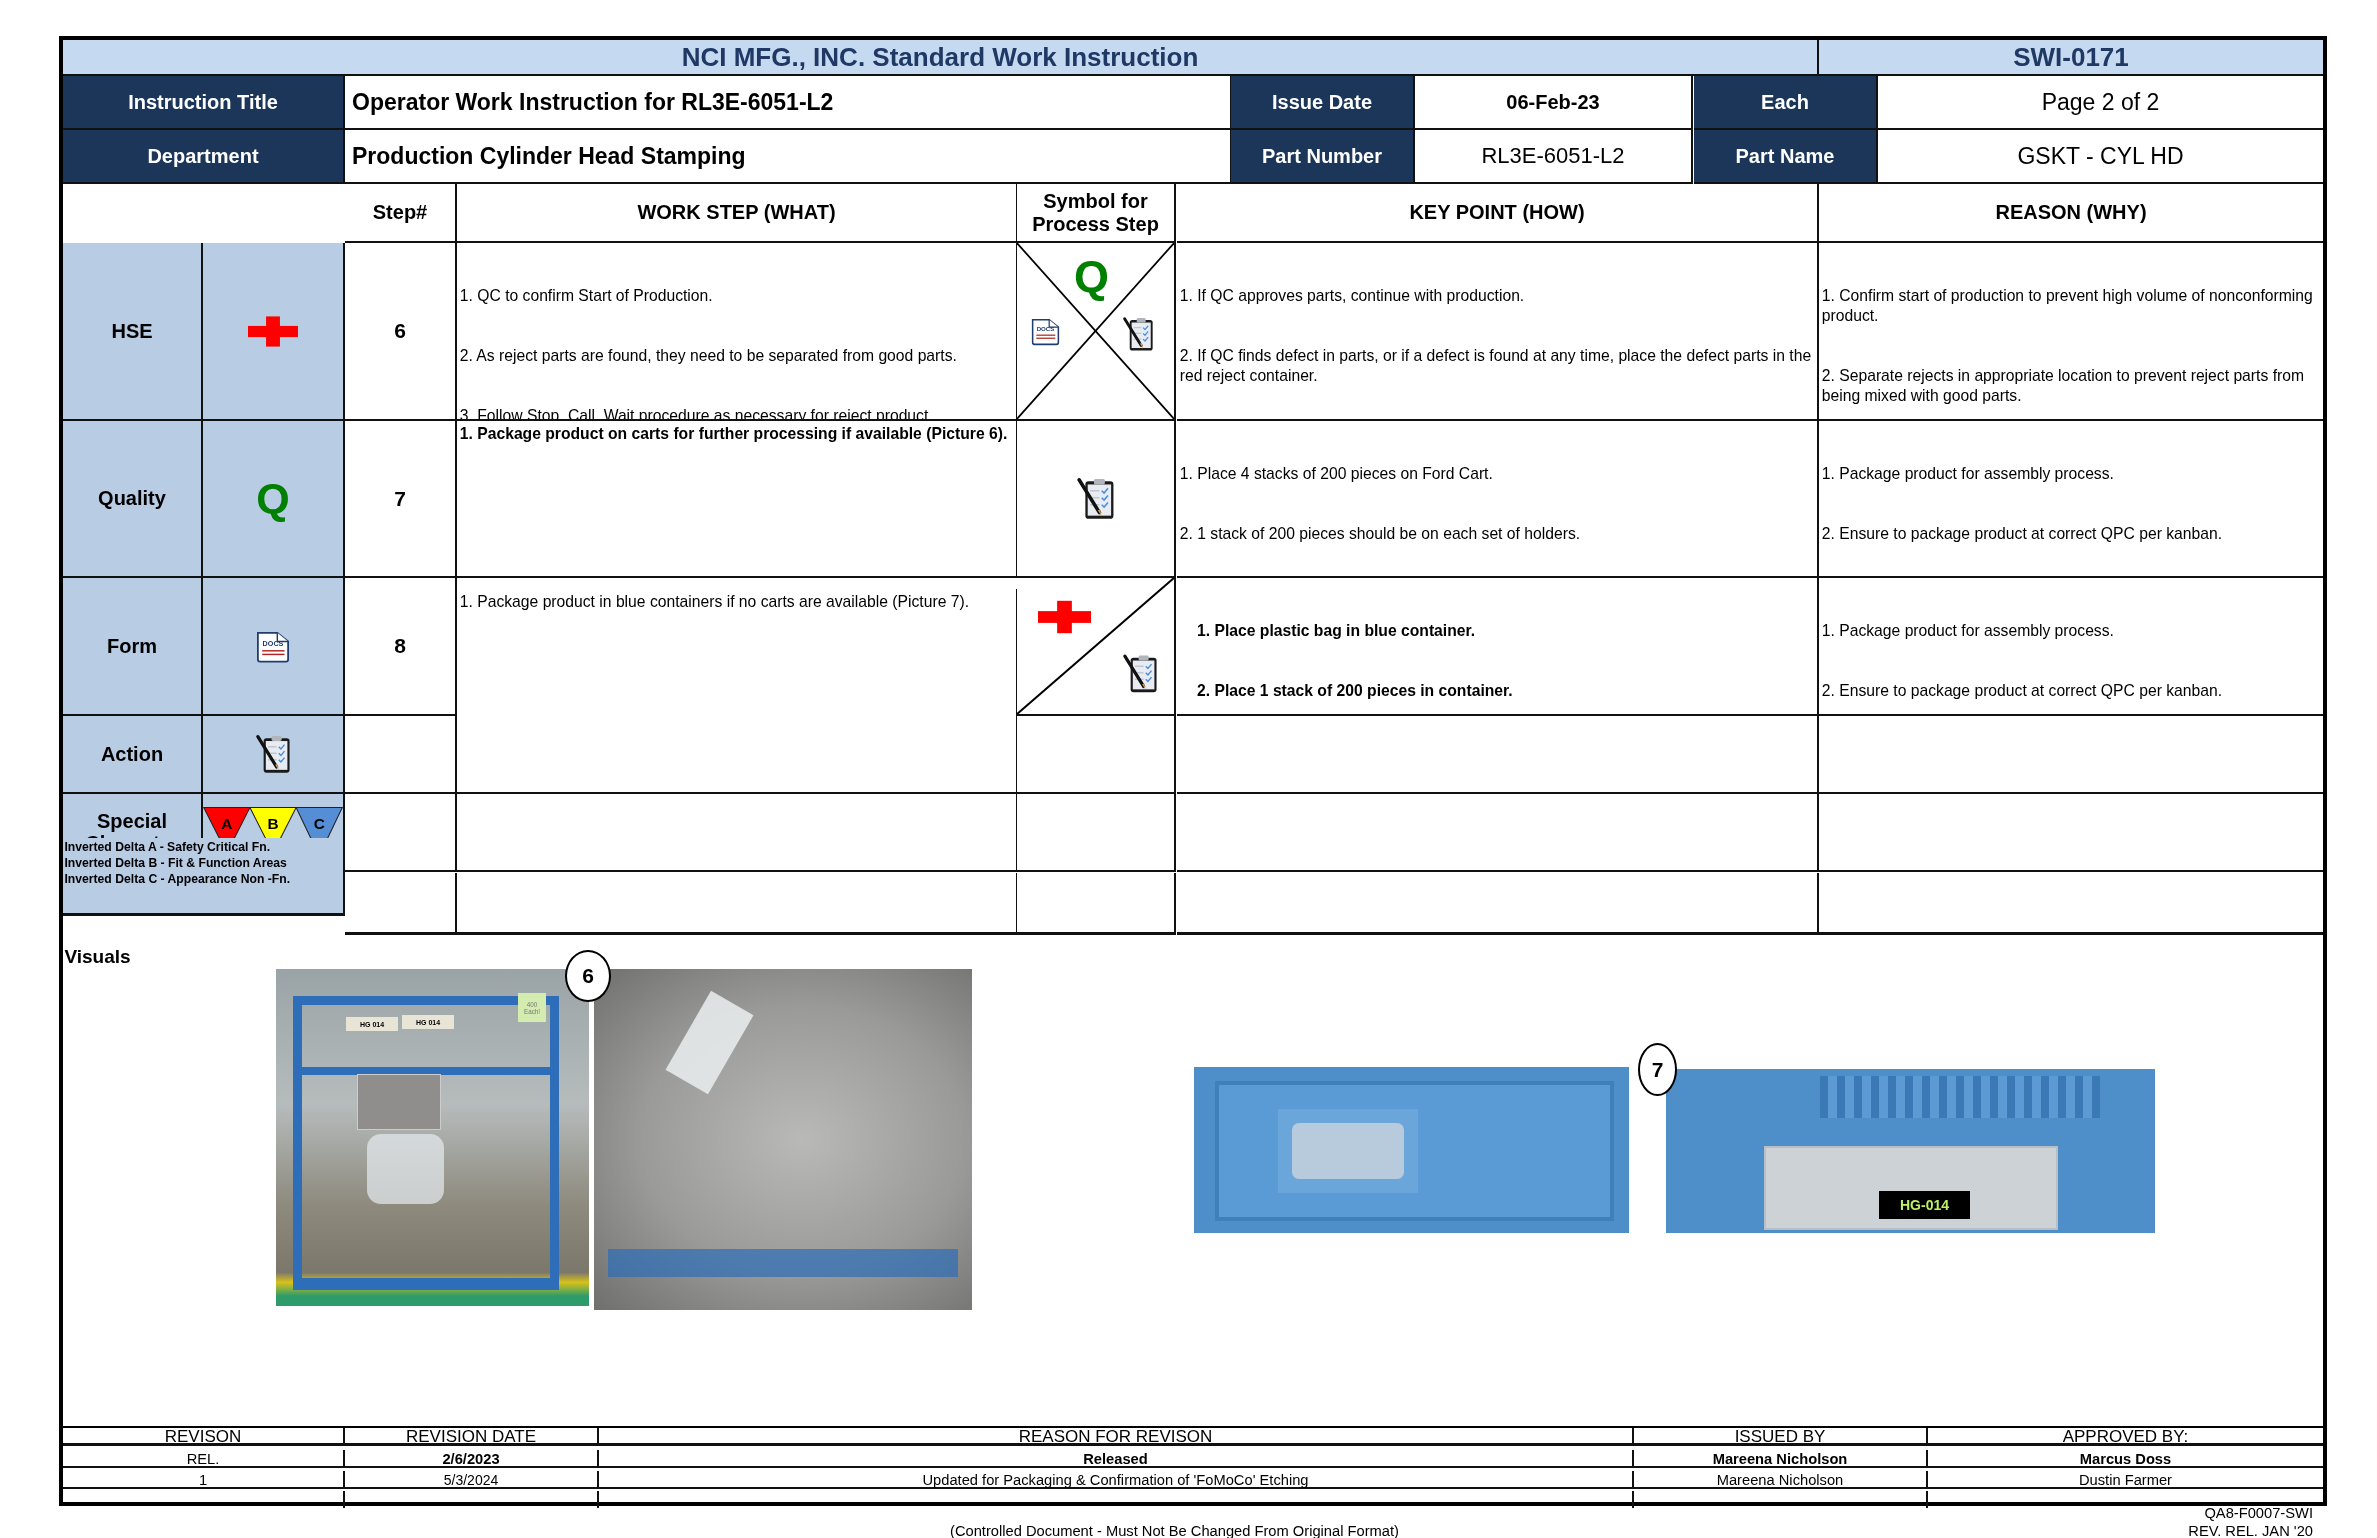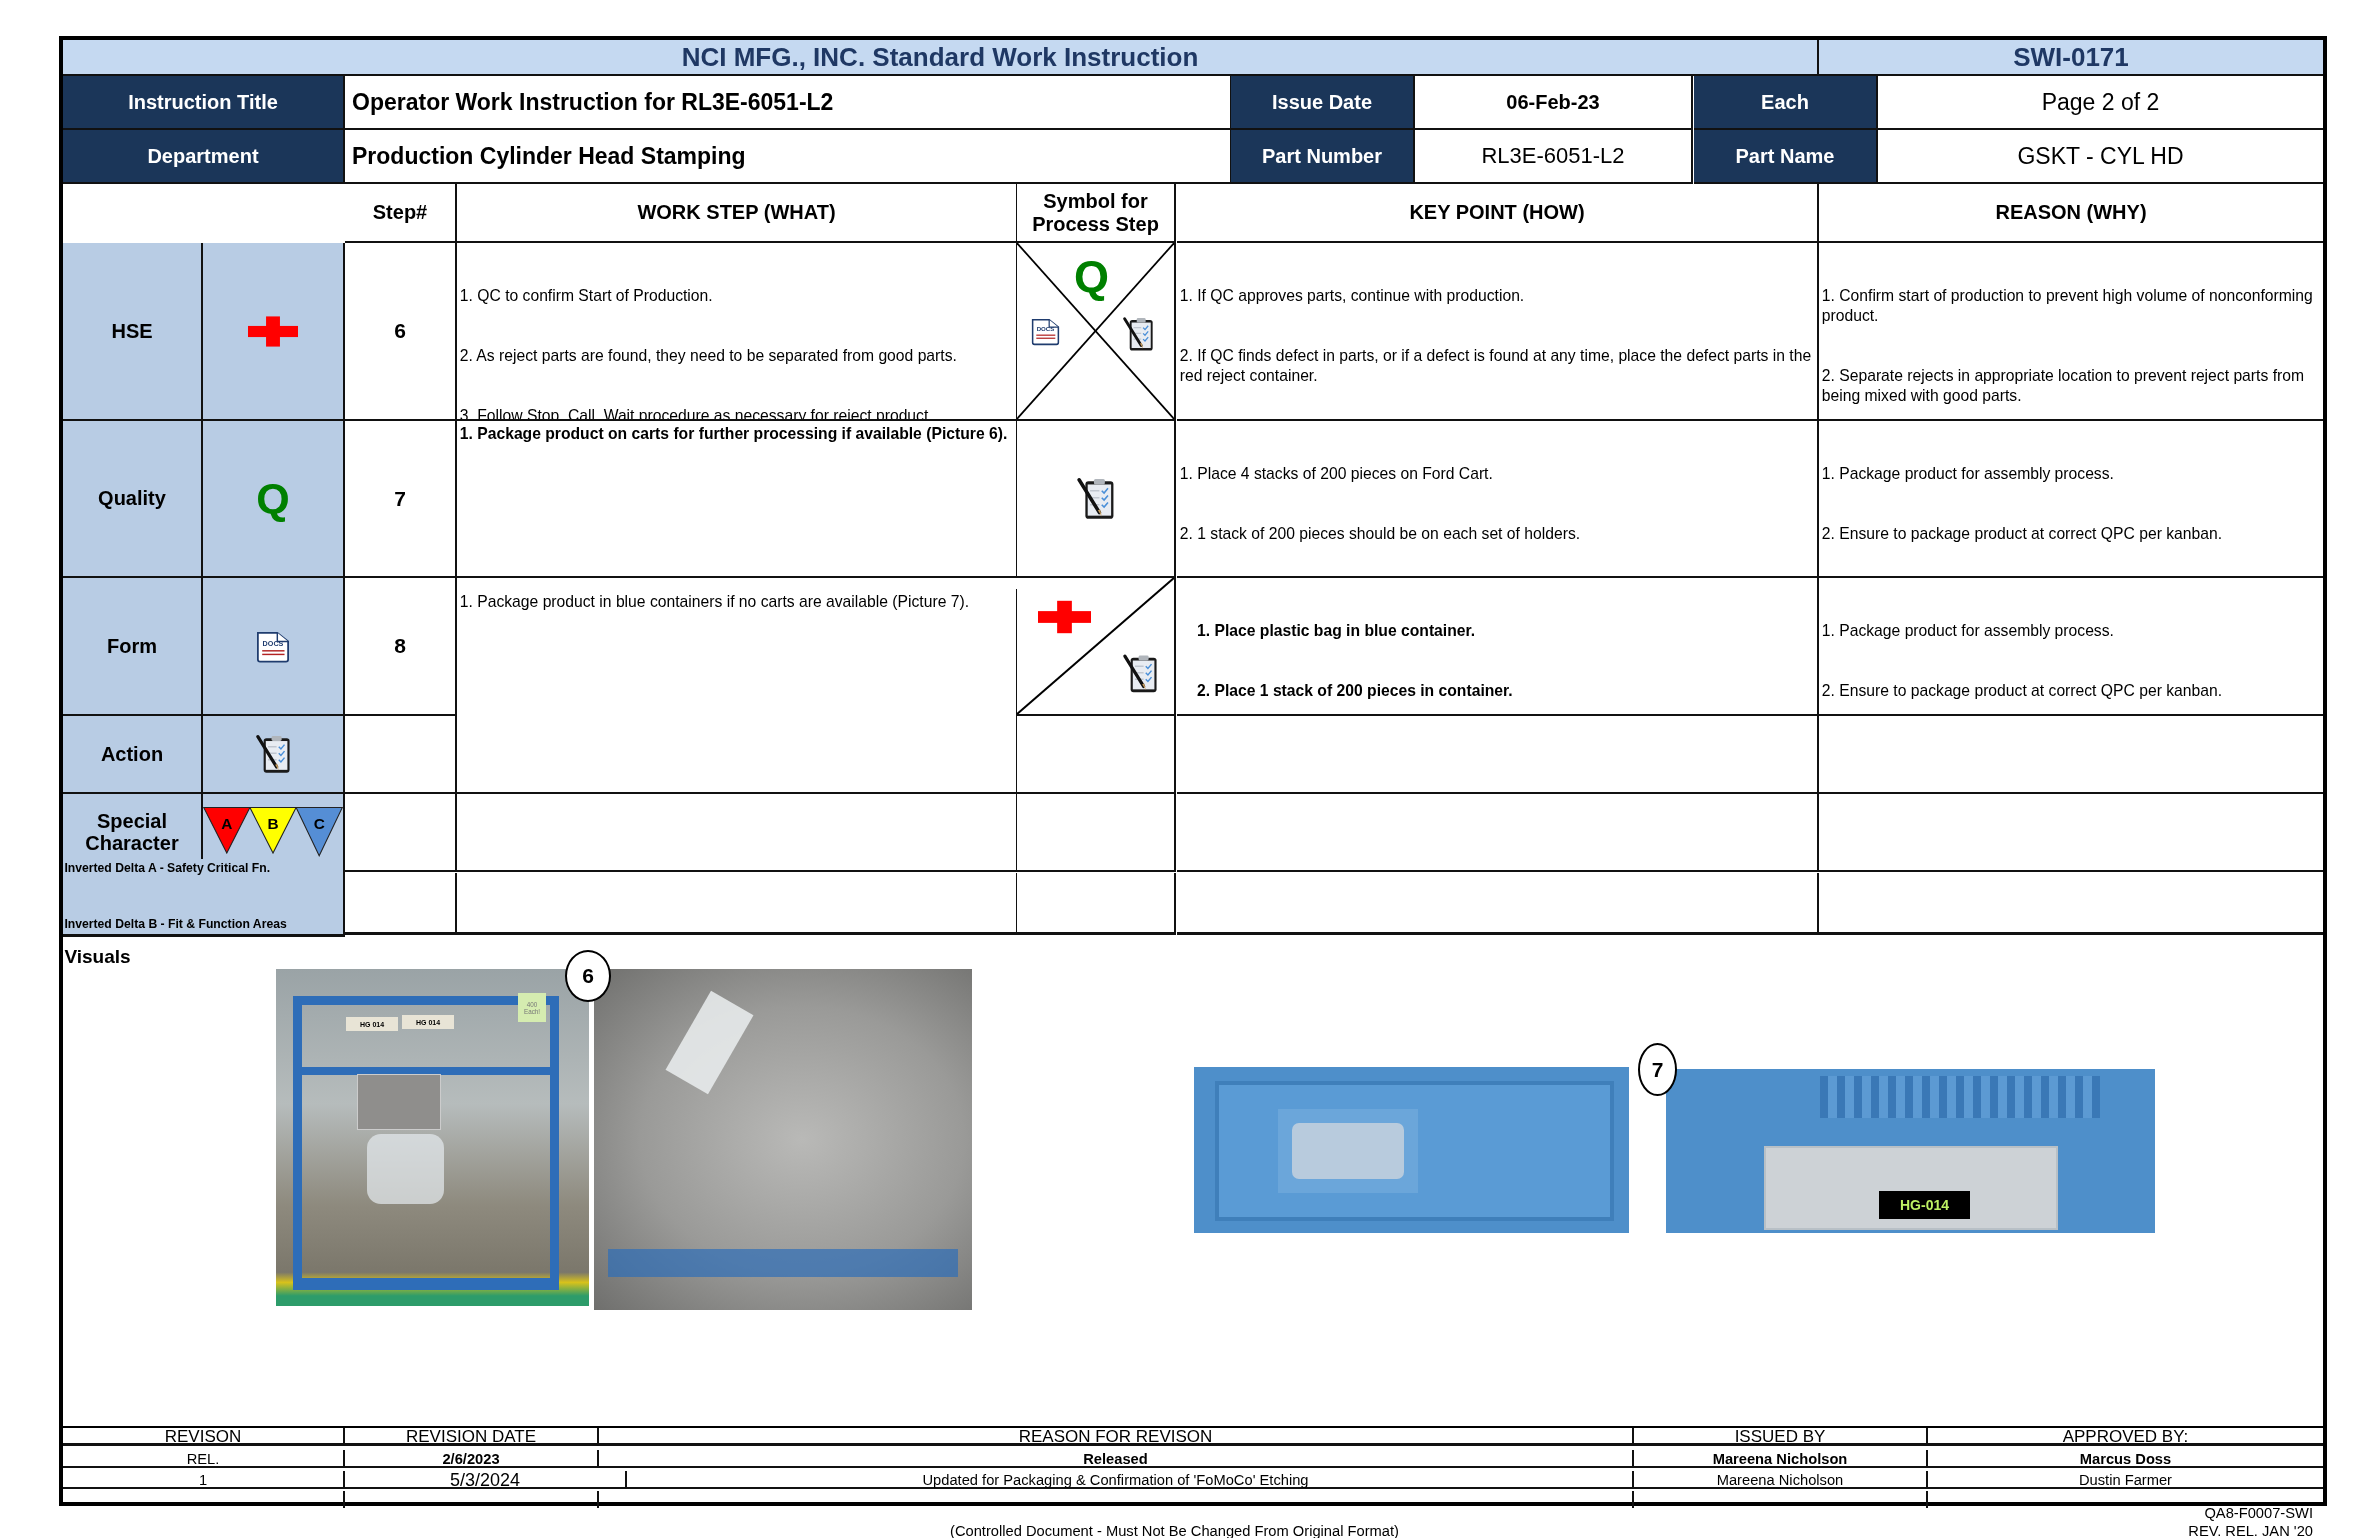--- a/index.html
+++ b/index.html
@@ -224,21 +224,21 @@
       <text x="100" y="36" text-anchor="middle" font-family="Liberation Sans, sans-serif" font-weight="bold" font-size="22" fill="#000">B</text>
       <text x="166" y="36" text-anchor="middle" font-family="Liberation Sans, sans-serif" font-weight="bold" font-size="22" fill="#000">C</text>
     </svg>
   </div>
   <div class="cell white" style="left:282px;top:754px;width:112px;height:78px;"></div>
   <div class="cell white" style="left:394px;top:754px;width:561px;height:78px;"></div>
   <div class="cell white" style="left:954px;top:754px;width:159px;height:78px;"></div>
   <div class="cell white" style="left:1114px;top:754px;width:642px;height:78px;"></div>
   <div class="cell white" style="left:1756px;top:754px;width:504px;height:78px;border-right:none;"></div>
 
-  <div class="cell lblue legend" style="left:0;top:819px;width:282px;height:78px;border-bottom:3.5px solid #111;gap:40px;">
+  <div class="cell lblue legend" style="left:0;top:798px;width:282px;height:78px;border-bottom:3.5px solid #111;">
     <div>Inverted Delta A - Safety Critical Fn.</div>
     <div>Inverted Delta B - Fit &amp; Function Areas</div>
     <div>Inverted Delta C  - Appearance Non -Fn.</div>
   </div>
   <div class="cell white" style="left:282px;top:833px;width:112px;height:62px;border-bottom:3.5px solid #111;"></div>
   <div class="cell white" style="left:394px;top:833px;width:561px;height:62px;border-bottom:3.5px solid #111;"></div>
   <div class="cell white" style="left:954px;top:833px;width:159px;height:62px;border-bottom:3.5px solid #111;"></div>
   <div class="cell white" style="left:1114px;top:833px;width:642px;height:62px;border-bottom:3.5px solid #111;"></div>
   <div class="cell white" style="left:1756px;top:833px;width:504px;height:62px;border-right:none;border-bottom:3.5px solid #111;"></div>
 
@@ -286,21 +286,21 @@
     <div class="abs" style="left:0;top:22px;width:2260px;height:18px;border-bottom:2.8px solid #111;">
       <div class="rev-cell" style="left:0;top:0;width:282px;height:18px;font-size:14.7px;">REL.</div>
       <div class="rev-cell bold" style="left:282px;top:0;width:254px;height:18px;font-size:14.7px;">2/6/2023</div>
       <div class="rev-cell bold" style="left:536px;top:0;width:1035px;height:18px;font-size:14.7px;">Released</div>
       <div class="rev-cell bold" style="left:1571px;top:0;width:294px;height:18px;font-size:14.7px;">Mareena Nicholson</div>
       <div class="rev-cell bold" style="left:1865px;top:0;width:395px;height:18px;border-right:none;font-size:14.7px;">Marcus Doss</div>
     </div>
 
     <div class="abs" style="left:0;top:43px;width:2260px;height:18px;border-bottom:2.1px solid #111;">
       <div class="rev-cell" style="left:0;top:0;width:282px;height:18px;font-size:14.7px;">1</div>
-      <div class="rev-cell" style="left:282px;top:0;width:282px;height:18px;font-size:18px;">5/3/2024</div>
+      <div class="rev-cell" style="left:282px;top:0;width:254px;height:18px;font-size:14px;">5/3/2024</div>
       <div class="rev-cell" style="left:536px;top:0;width:1035px;height:18px;font-size:14.7px;">Updated for Packaging &amp; Confirmation of 'FoMoCo' Etching</div>
       <div class="rev-cell" style="left:1571px;top:0;width:294px;height:18px;font-size:14.7px;">Mareena Nicholson</div>
       <div class="rev-cell" style="left:1865px;top:0;width:395px;height:18px;border-right:none;font-size:14.7px;">Dustin Farmer</div>
     </div>
 
     <div class="abs" style="left:0;top:63px;width:2260px;height:17px;">
       <div class="rev-cell" style="left:0;top:0;width:282px;height:17px;"></div>
       <div class="rev-cell" style="left:282px;top:0;width:254px;height:17px;"></div>
       <div class="rev-cell" style="left:536px;top:0;width:1035px;height:17px;"></div>
       <div class="rev-cell" style="left:1571px;top:0;width:294px;height:17px;"></div>

